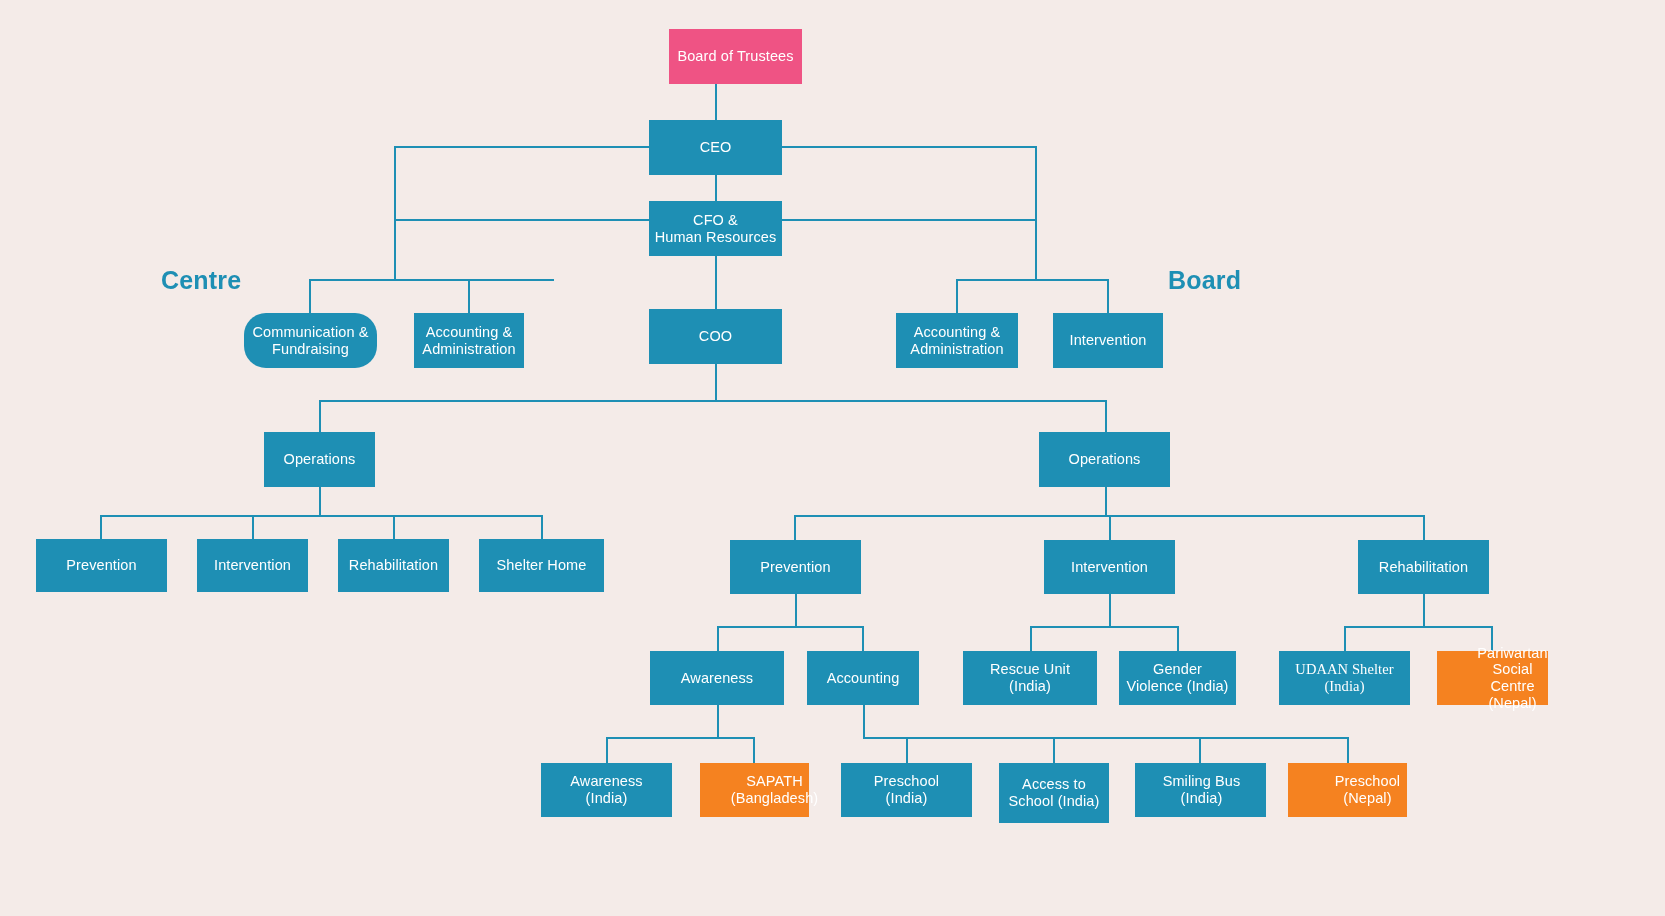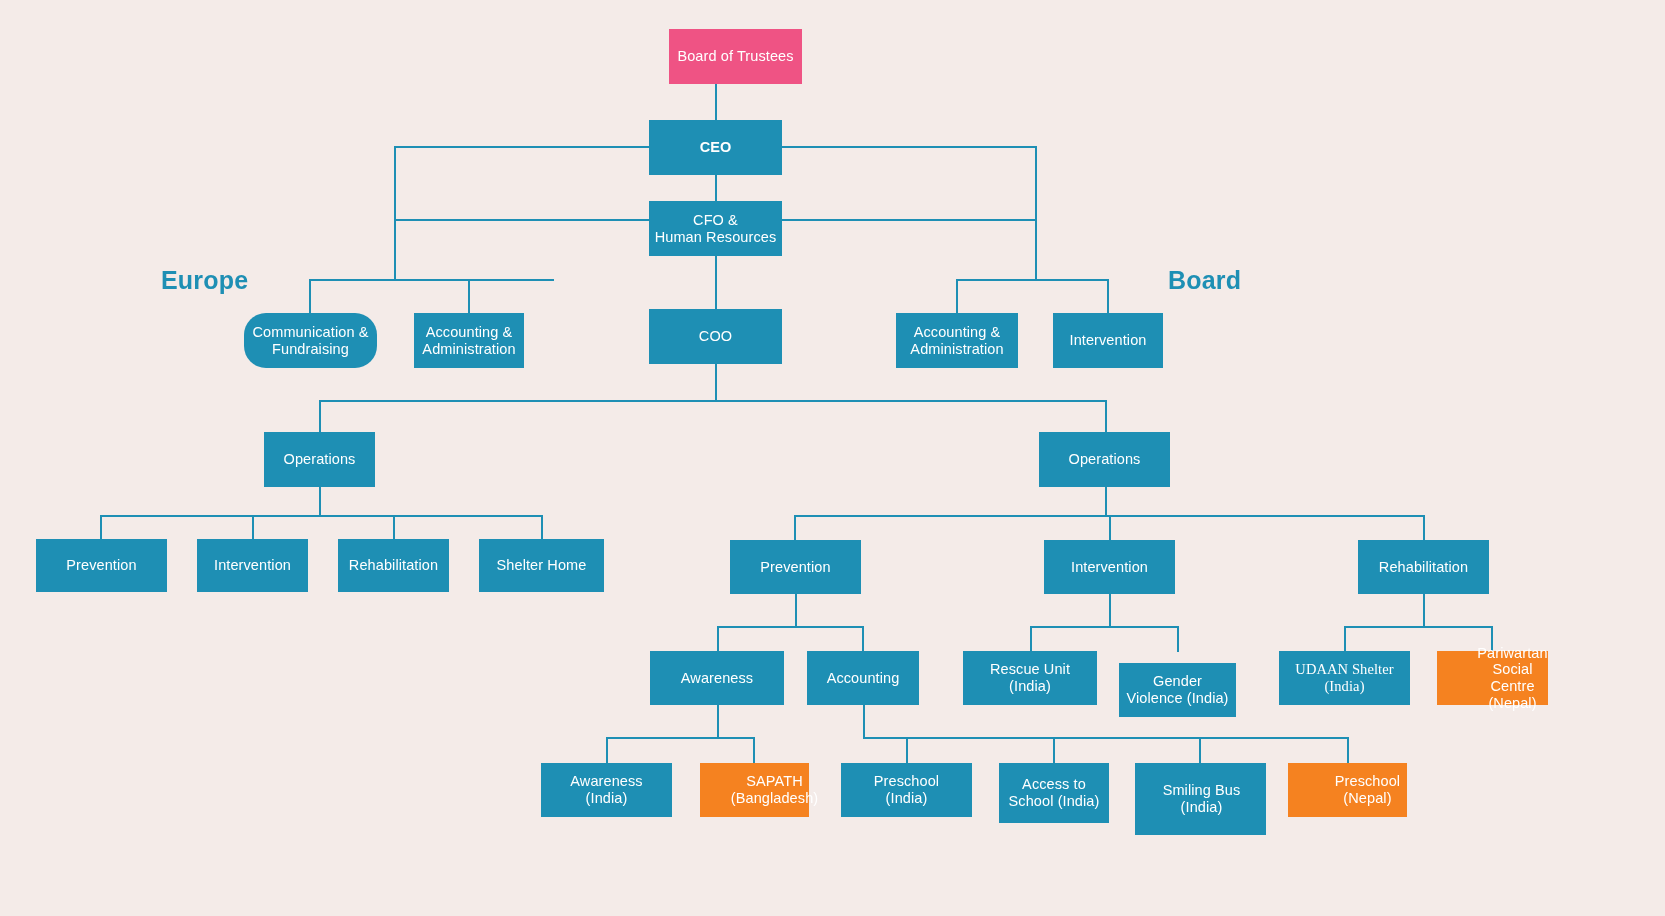--- a/index.html
+++ b/index.html
@@ -107,21 +107,21 @@
       <div class="conn v" style="left: 753px; top: 737px; height: 27px;"></div>
       <div class="conn v" style="left: 863px; top: 705px; height: 33px;"></div>
       <div class="conn h" style="left: 863px; top: 737px; width: 485px;"></div>
       <div class="conn v" style="left: 906px; top: 737px; height: 27px;"></div>
       <div class="conn v" style="left: 1053px; top: 737px; height: 27px;"></div>
       <div class="conn v" style="left: 1199px; top: 737px; height: 27px;"></div>
       <div class="conn v" style="left: 1347px; top: 737px; height: 27px;"></div>
     </div>
   <div id="node-layer">
       <div class="node pink" style="left: 649px; top: 29px; width: 133px; height: 55px; margin-left: 20px;">Board of Trustees</div>
-      <div class="node teal" style="left: 649px; top: 120px; width: 133px; height: 55px; font-weight: bold;">CEO</div>
+      <div class="node teal" style="left: 649px; top: 120px; width: 133px; height: 55px;">CEO</div>
       <div class="node teal" style="left: 649px; top: 201px; width: 133px; height: 55px;">CFO &amp;
 Human Resources</div>
       <div class="node teal" style="left: 244px; top: 313px; width: 133px; height: 55px; border-radius: 22px;">Communication &amp;
 Fundraising</div>
       <div class="node teal" style="left: 414px; top: 313px; width: 110px; height: 55px;">Accounting &amp;
 Administration</div>
       <div class="node teal" style="left: 649px; top: 309px; width: 133px; height: 55px;">COO</div>
       <div class="node teal" style="left: 896px; top: 313px; width: 122px; height: 55px;">Accounting &amp;
 Administration</div>
       <div class="node teal" style="left: 1053px; top: 313px; width: 110px; height: 55px;">Intervention</div>
@@ -131,37 +131,37 @@
       <div class="node teal" style="left: 197px; top: 539px; width: 111px; height: 53px;">Intervention</div>
       <div class="node teal" style="left: 338px; top: 539px; width: 111px; height: 53px;">Rehabilitation</div>
       <div class="node teal" style="left: 479px; top: 539px; width: 125px; height: 53px;">Shelter Home</div>
       <div class="node teal" style="left: 730px; top: 540px; width: 131px; height: 54px;">Prevention</div>
       <div class="node teal" style="left: 1044px; top: 540px; width: 131px; height: 54px;">Intervention</div>
       <div class="node teal" style="left: 1358px; top: 540px; width: 131px; height: 54px;">Rehabilitation</div>
       <div class="node teal" style="left: 650px; top: 651px; width: 134px; height: 54px;">Awareness</div>
       <div class="node teal" style="left: 807px; top: 651px; width: 112px; height: 54px;">Accounting</div>
       <div class="node teal" style="left: 963px; top: 651px; width: 134px; height: 54px;">Rescue Unit
 (India)</div>
-      <div class="node teal" style="left: 1119px; top: 651px; width: 117px; height: 54px; margin-top: 12px;">Gender
+      <div class="node teal" style="left: 1119px; top: 651px; width: 117px; height: 54px;">Gender
 Violence (India)</div>
       <div class="node teal" style="left: 1279px; top: 651px; width: 131px; height: 54px; font-family: Liberation Serif, serif;">UDAAN Shelter
 (India)</div>
       <div class="node orange" style="left: 1437px; top: 651px; width: 111px; height: 54px;">Pariwartan
 Social Centre
 (Nepal)</div>
       <div class="node teal" style="left: 541px; top: 763px; width: 131px; height: 54px;">Awareness
 (India)</div>
       <div class="node orange" style="left: 700px; top: 763px; width: 109px; height: 54px;">SAPATH
 (Bangladesh)</div>
       <div class="node teal" style="left: 841px; top: 763px; width: 131px; height: 54px;">Preschool
 (India)</div>
       <div class="node teal" style="left: 999px; top: 763px; width: 110px; height: 60px;">Access to
 School (India)</div>
-      <div class="node teal" style="left: 1135px; top: 763px; width: 131px; height: 72px; padding-left: 6px;">Smiling Bus
+      <div class="node teal" style="left: 1135px; top: 763px; width: 131px; height: 54px; padding-left: 6px;">Smiling Bus
 (India)</div>
       <div class="node orange" style="left: 1288px; top: 763px; width: 119px; height: 54px;">Preschool
 (Nepal)</div>
     </div>
   <div id="label-layer">
-      <div class="region-label" style="left: 161px; top: 266px;">Europe</div>
+      <div class="region-label" style="left: 161px; top: 266px;">Centre</div>
       <div class="region-label" style="left: 1168px; top: 266px;">Board</div>
     </div>
 </div>
 
 </body></html>

